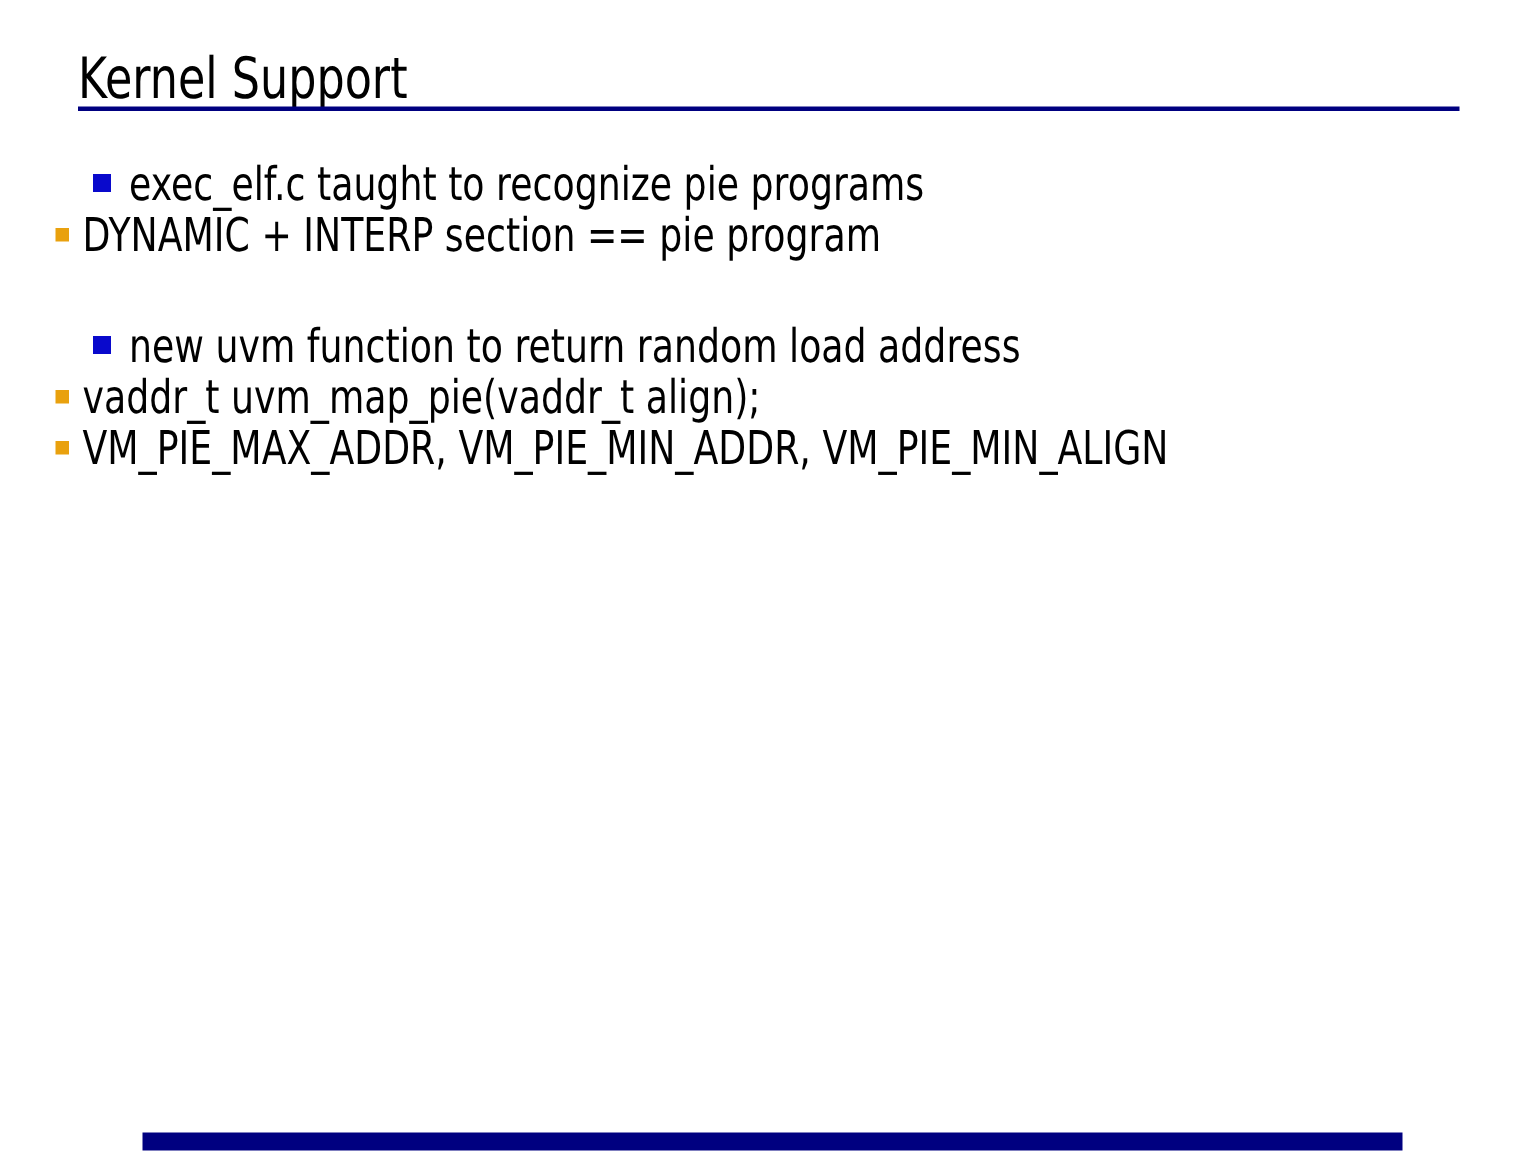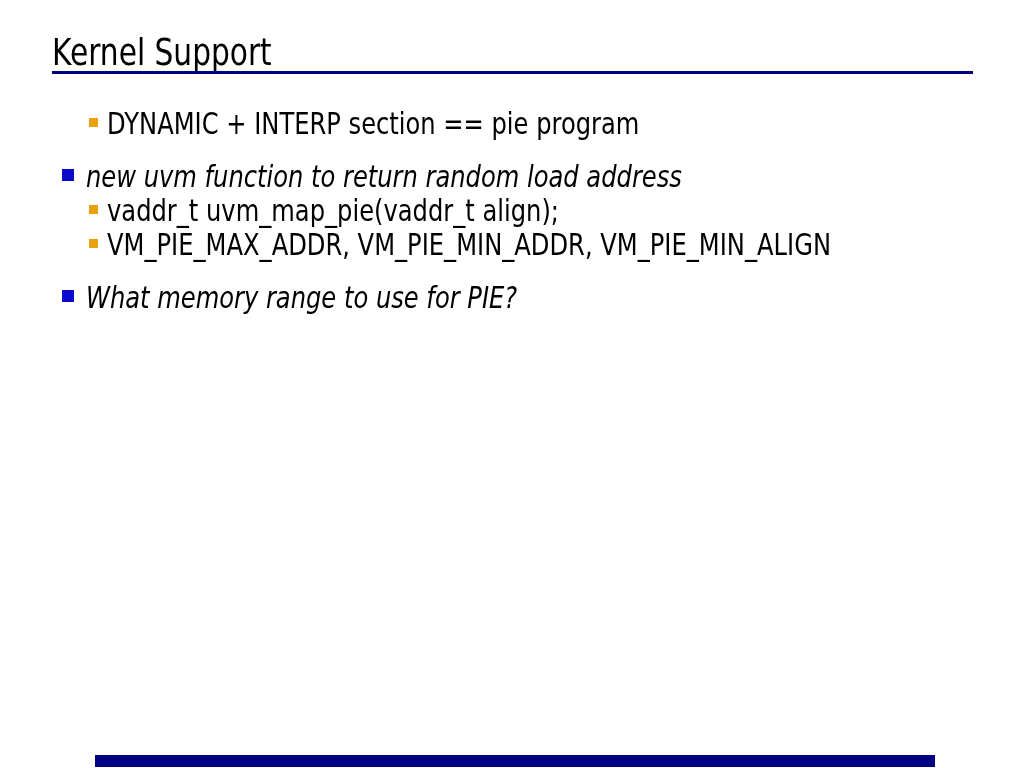--- a/index.html
+++ b/index.html
@@ -27,23 +27,23 @@
     position: absolute;
     left: 52px; top: 71px;
     width: 921px; height: 3px;
     background: var(--accent, #000080);
   }
   .content {
     position: absolute;
     left: 0; top: 106px; right: 0;
   }
   .row { display: flex; align-items: flex-start; height: 34px; }
-  .row.gap { margin-top: 19px; font-style: italic; }
+  .row.gap { margin-top: 40px; }
   .row.l1 { padding-left: 62px; }
-  .row.l2 { padding-left: 89px; }
+  .row.l2 { padding-left: 37px; }
   .sq { flex: 0 0 auto; display: inline-block; }
   .row.l1 .sq { width: 12px; height: 12px; margin-top: 10px; background: var(--bullet-l1, #0000CC); }
   .row.l2 .sq { width: 9px;  height: 9px;  margin-top: 12px; background: var(--bullet-l2, #E9A10E); }
   .row.l1 .txt { margin-left: 12px; }
   .row.l2 .txt { margin-left: 9px; }
   .txt {
     font-size: 31px;
     line-height: 34px;
     display: inline-block;
     transform: scaleX(0.78);
@@ -59,35 +59,35 @@
   }
 </style>
 </head>
 <body style="--background: #FFFFFF; --text: #000000; --accent: #000080; --bullet-l1: #0909CC; --bullet-l2: #E9A10E;">
 
 <div class="title">Kernel Support</div>
 
 <div class="title-rule"></div>
 
 <div class="content" id="bullet-list">
+    <div class="row l1">
+      <span class="sq"></span>
+      <span class="txt">exec_elf.c taught to recognize pie programs</span>
+    </div>
     <div class="row l2">
       <span class="sq"></span>
       <span class="txt">DYNAMIC + INTERP section == pie program</span>
     </div>
     <div class="row l1 gap">
       <span class="sq"></span>
       <span class="txt">new uvm function to return random load address</span>
     </div>
     <div class="row l2">
       <span class="sq"></span>
       <span class="txt">vaddr_t uvm_map_pie(vaddr_t align);</span>
     </div>
     <div class="row l2">
       <span class="sq"></span>
       <span class="txt">VM_PIE_MAX_ADDR, VM_PIE_MIN_ADDR, VM_PIE_MIN_ALIGN</span>
     </div>
-    <div class="row l1 gap">
-      <span class="sq"></span>
-      <span class="txt">What memory range to use for PIE?</span>
-    </div>
   </div>
 
 <div class="footer-bar"></div>
 
 </body></html>

